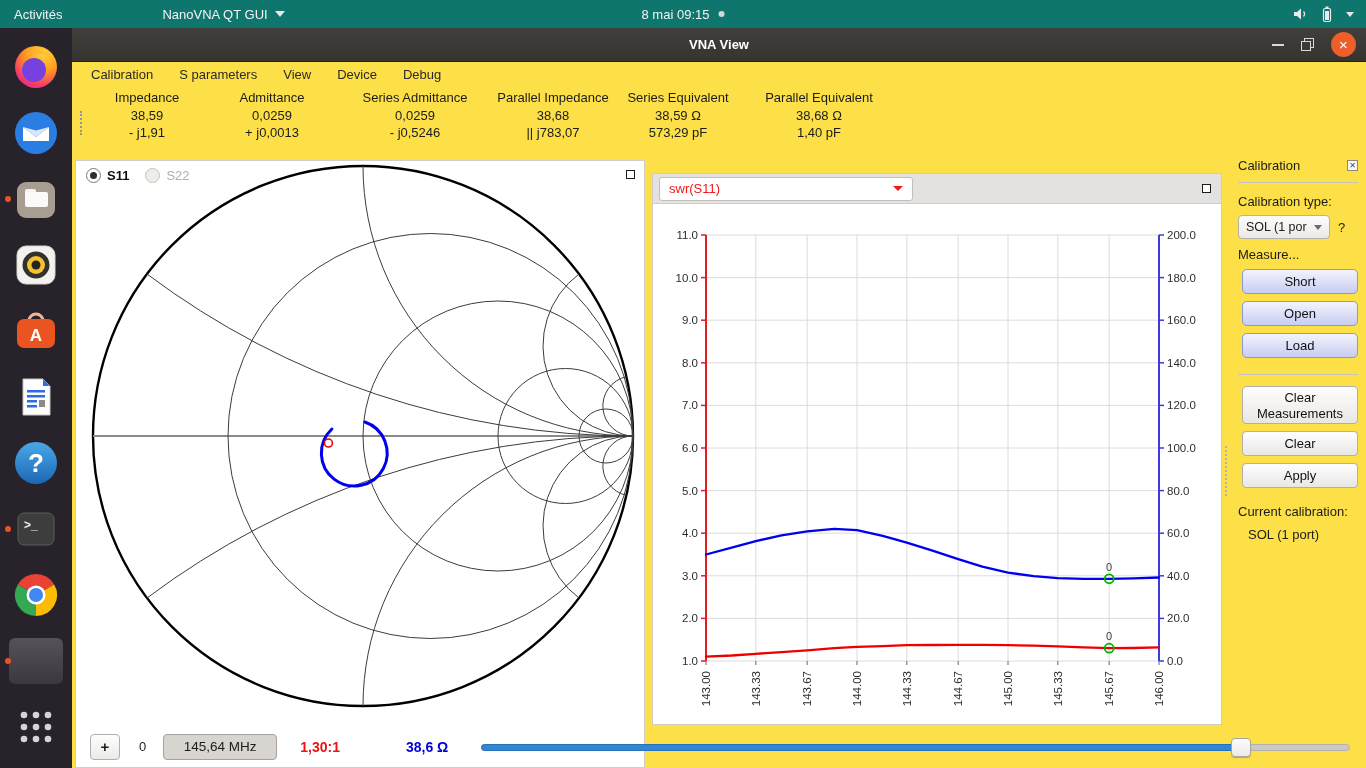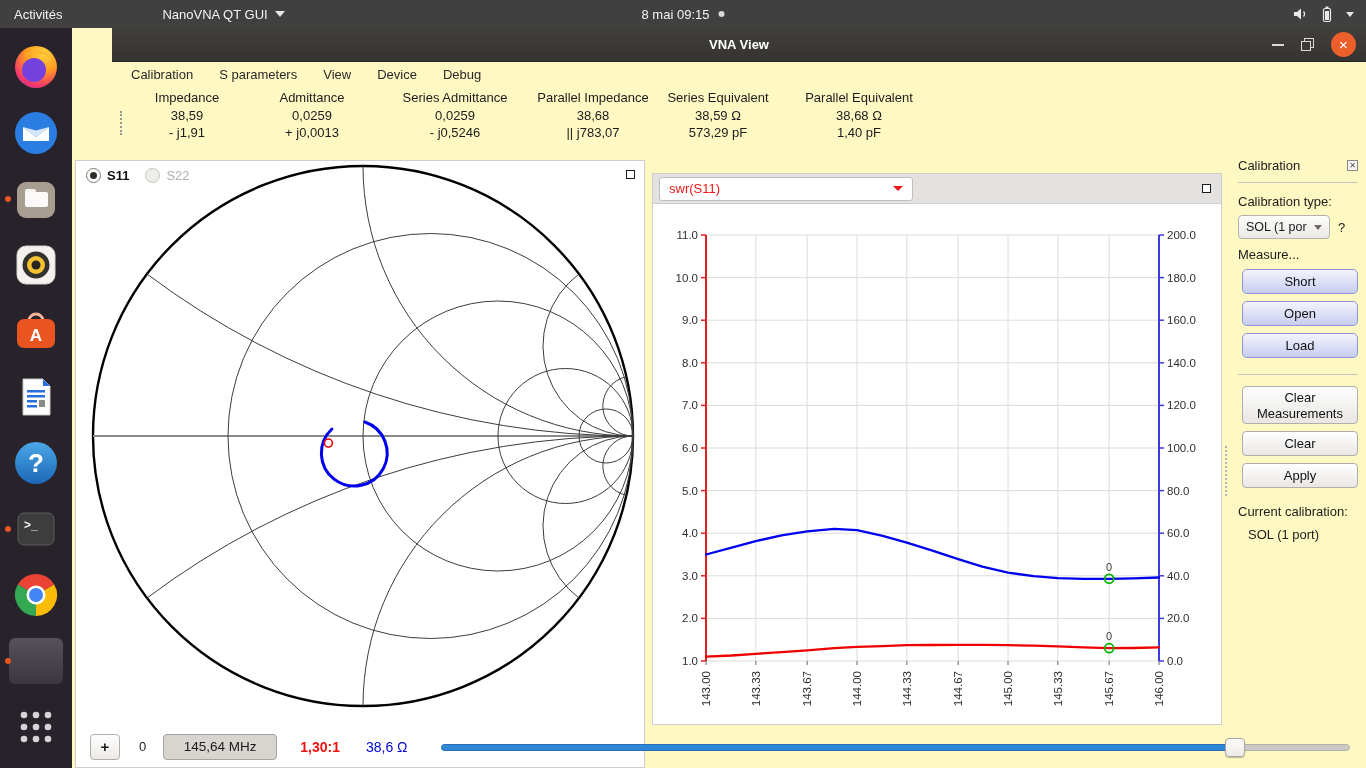--- a/index.html
+++ b/index.html
@@ -1,35 +1,35 @@
 <!DOCTYPE html>
 <html><head>
 <meta charset="utf-8">
 <style>
   * { margin:0; padding:0; box-sizing:border-box; }
   html,body { width:1366px; height:768px; overflow:hidden; }
   body { font-family:"Liberation Sans",sans-serif; background:#f2f1f0; position:relative; font-size:13px; color:#1c1c1c; }
 
   
-  .topbar { position:absolute; left:0; top:0; width:1366px; height:28px; background:#404040; color:#f4f2f4; display:flex; align-items:center; z-index:50; }
+  .topbar { position:absolute; left:0; top:0; width:1366px; height:28px; background:#0f766e; color:#f4f2f4; display:flex; align-items:center; z-index:50; }
   .tb-activities { margin-left:14px; }
   .tb-appmenu { margin-left:100px; display:flex; align-items:center; gap:7px; }
   .tb-caret { width:0;height:0;border-left:5px solid transparent;border-right:5px solid transparent;border-top:6px solid #e8e6e8; }
   .tb-center { position:absolute; left:683px; top:0; height:28px; transform:translateX(-50%); display:flex; align-items:center; gap:9px; }
   .tb-dot { width:6px;height:6px;border-radius:50%;background:#d8d6d8; }
   .tb-right { margin-left:auto; margin-right:12px; display:flex; align-items:center; gap:13px; }
   .tb-chev { width:0;height:0;border-left:4px solid transparent;border-right:4px solid transparent;border-top:5px solid #e8e6e8; }
 
   
   .dock { position:absolute; left:0; top:28px; width:72px; height:740px; background:#28232a; display:flex; flex-direction:column; align-items:center; padding-top:6px; z-index:40; }
   .dock-item { width:72px; height:66px; display:flex; align-items:center; justify-content:center; position:relative; }
   .dock-ind { position:absolute; left:5px; top:50%; transform:translateY(-50%); width:6px; height:6px; border-radius:50%; background:#e95420; }
 
   
-  .window { position:absolute; left:72px; top:28px; width:1294px; height:740px; background:#fef9c3;padding-left:40px; }
+  .window { position:absolute; left:72px; top:28px; width:1294px; height:740px; background:#fde047; }
   .titlebar { height:34px; background:linear-gradient(#403f3c,#353431); border-bottom:1px solid #232220; position:relative; display:flex; align-items:center; }
   .wtitle { position:absolute; left:0; right:0; text-align:center; color:#fff; font-weight:bold; }
   .tb-controls { position:absolute; right:10px; display:flex; align-items:center; gap:17px; }
   .ctl-min { width:12px; height:2px; background:#dbd9d6; }
   .ctl-close { width:25px; height:25px; border-radius:50%; background:#ec5e2a; color:#fff; display:flex; align-items:center; justify-content:center; font-size:15px; line-height:1; }
 
   .menubar { height:24px; display:flex; align-items:center; padding-left:6px; color:#2a2a2a; }
   .menu-item { padding:0 13px; height:24px; display:flex; align-items:center; }
 
   .measures { height:60px; display:flex; padding-left:6px; padding-top:4px; }
@@ -76,21 +76,21 @@
   .sb-handle { position:absolute; left:-1px; top:300px; height:50px; border-left:2px dotted #b5b2ae; }
   .sb-current { margin-top:16px; }
   .sb-current-val { margin:8px 0 0 10px; }
 
   
   .bottombar { position:absolute; left:0; bottom:0; width:1294px; height:43px; display:flex; align-items:center; padding-left:18px; }
   .bb-add { width:30px; height:26px; background:linear-gradient(#fefefe,#eceae7); border:1px solid #b2aeaa; border-radius:4px; font-size:15px; font-weight:bold; text-align:center; line-height:24px; }
   .bb-zero { margin-left:19px; }
   .bb-freq { margin-left:17px; width:114px; height:26px; background:#d8d5d1; border:1px solid #a6a29e; border-radius:4px; text-align:center; line-height:24px; font-size:13.5px; }
   .bb-swr { margin-left:23px; color:#ee1111; font-weight:bold; font-size:14px; }
-  .bb-z { margin-left:26px; color:#0000d8; font-weight:normal; font-size:14px; }
+  .bb-z { margin-left:66px; color:#0000d8; font-weight:bold; font-size:14px; }
   .bb-slider { flex:1; margin:0 16px 0 33px; height:20px; position:relative; }
   .bb-track { position:absolute; left:0; right:0; top:7px; height:7px; background:#ccc8c4; border:1px solid #b4b0ac; border-radius:4px; }
   .bb-fill { position:absolute; left:0; width:87.4%; top:7px; height:7px; background:#2f87d8; border:1px solid #2a6fb4; border-radius:4px; }
   .bb-handle { position:absolute; left:87.4%; top:1px; width:20px; height:19px; margin-left:-10px; background:linear-gradient(#fcfbfa,#edebe8); border:1px solid #a9a5a1; border-radius:4px; box-shadow:0 1px 1px rgba(0,0,0,.25); }
 
   svg text { font-family:"Liberation Sans",sans-serif; }
 </style>
 </head>
 <body>
 

